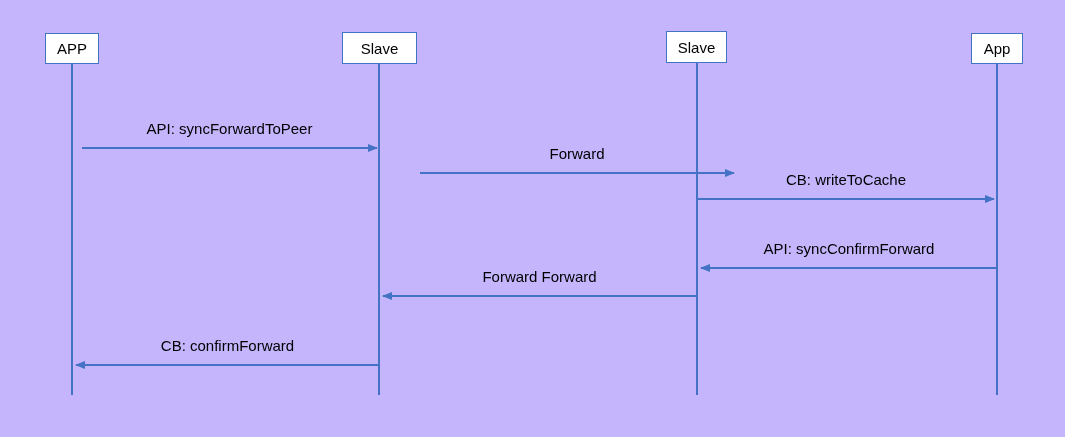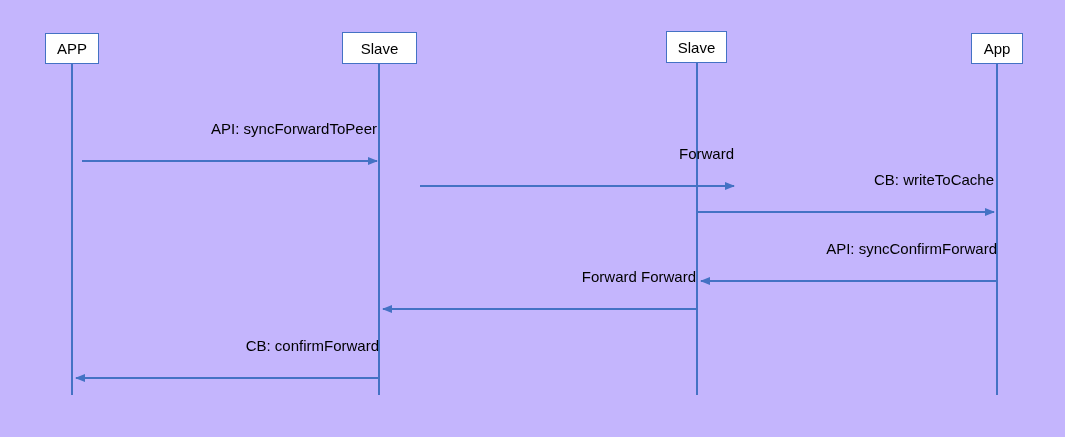--- a/index.html
+++ b/index.html
@@ -31,25 +31,25 @@
     position: absolute;
     width: 1.5px;
     background: #4472C4;
     z-index: 1;
   }
   .message {
     position: absolute;
     z-index: 3;
   }
   .msg-label {
-    text-align: right;
+    text-align: center;
     font-size: 15px;
     color: #000000;
     line-height: 19px;
-    padding-bottom: 22px;
+    padding-bottom: 9px;
     white-space: nowrap;
   }
   .msg-line {
     position: relative;
     height: 1.5px;
     background: #4472C4;
   }
   .msg-line.arrow-right::after,
   .msg-line.arrow-left::after {
     content: "";

